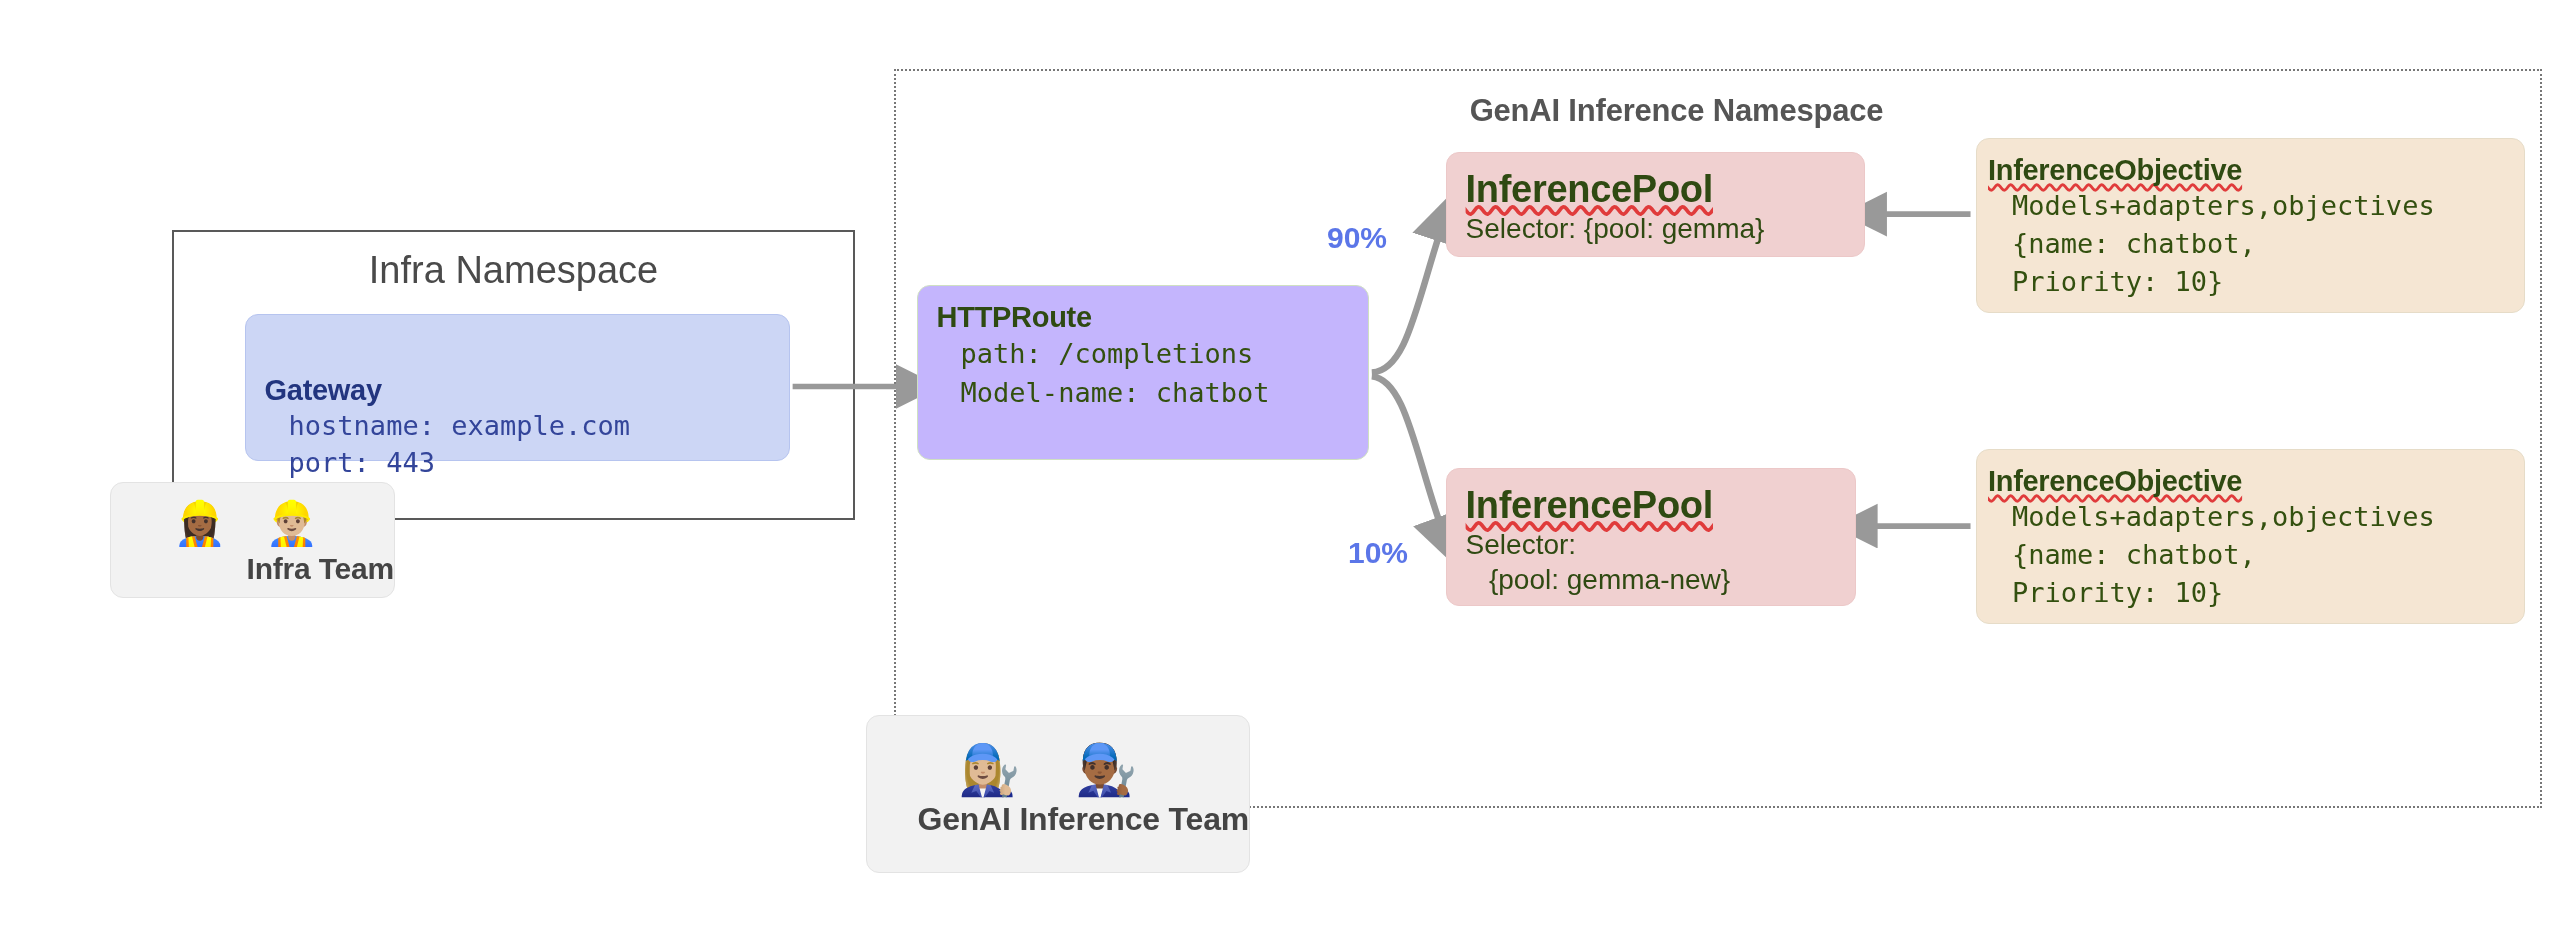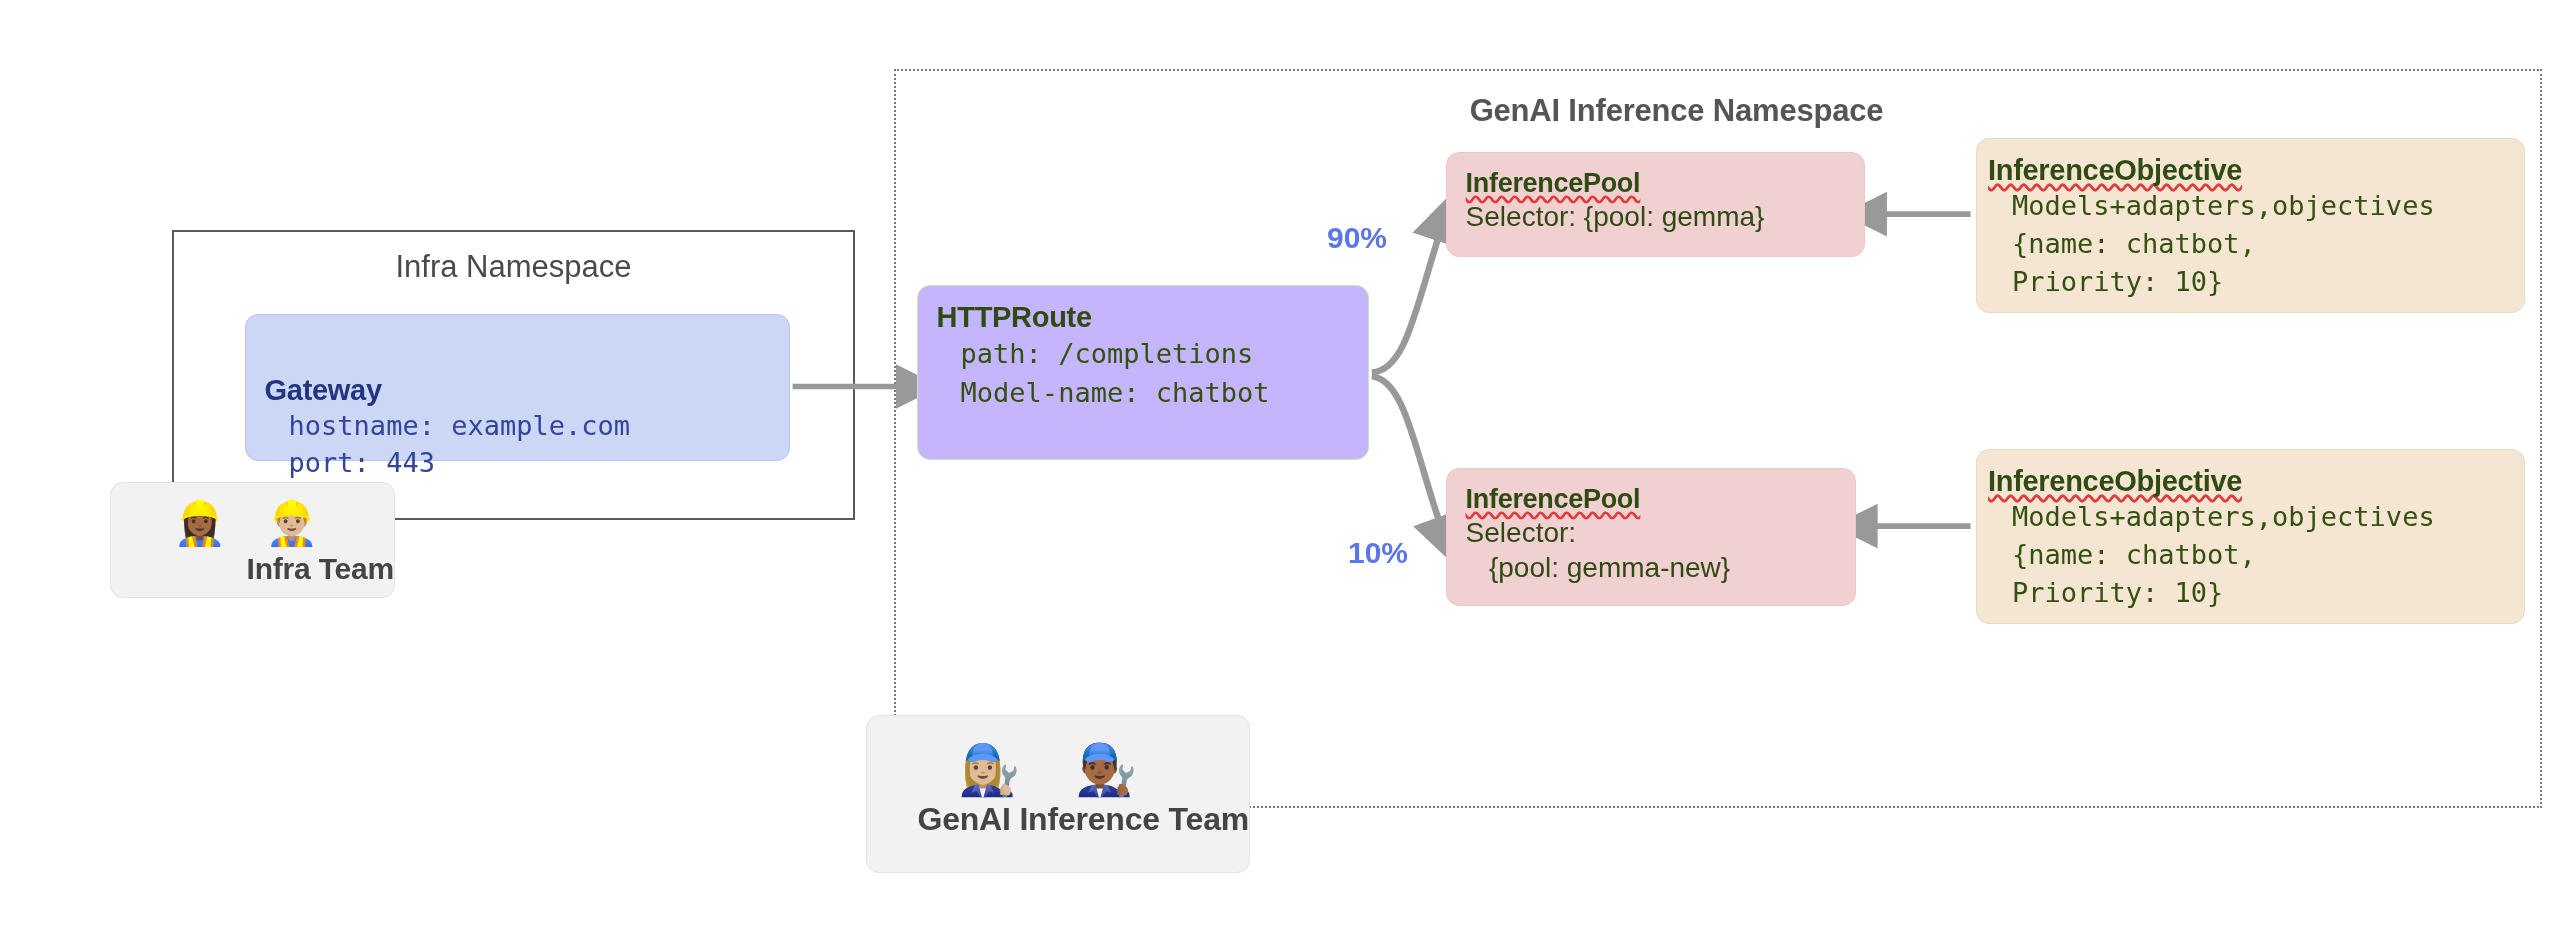--- a/index.html
+++ b/index.html
@@ -40,21 +40,21 @@
   #infra-namespace {
     left: 172px; top: 230px;
     width: 683px; height: 290px;
     border: 2.8px solid #595959;
     background: #ffffff;
   }
   #infra-namespace-title {
     left: 177px; top: 249px;
     width: 673px;
     text-align: center;
-    font-size: 31px;
+    font-size: 38px;
     font-weight: 400;
     color: #4a4a4a;
   }
 
   
   .card {
     border-radius: 13px;
     padding: 15px 18.6px 17px 18.6px;
   }
   .card .card-title {
@@ -94,21 +94,21 @@
   }
   #httproute-card .card-title { font-size: 29px; color: #2f4a12; }
   #httproute-card .card-line { font-size: 27px; line-height: 39px; color: #33500f; }
 
   
   .pool-card {
     background: #f0d0d0;
     border: 1.9px solid #ecc8c8;
     color: #2f4a12;
   }
-  .pool-card .card-title { font-size: 27px; }
+  .pool-card .card-title { font-size: 38px; }
   .pool-card .pool-line {
     font-size: 28px;
     line-height: 35px;
     white-space: pre;
   }
   #inference-pool-gemma {
     left: 1446px; top: 152px;
     width: 419px; height: 105px;
   }
   #inference-pool-gemma-new {

